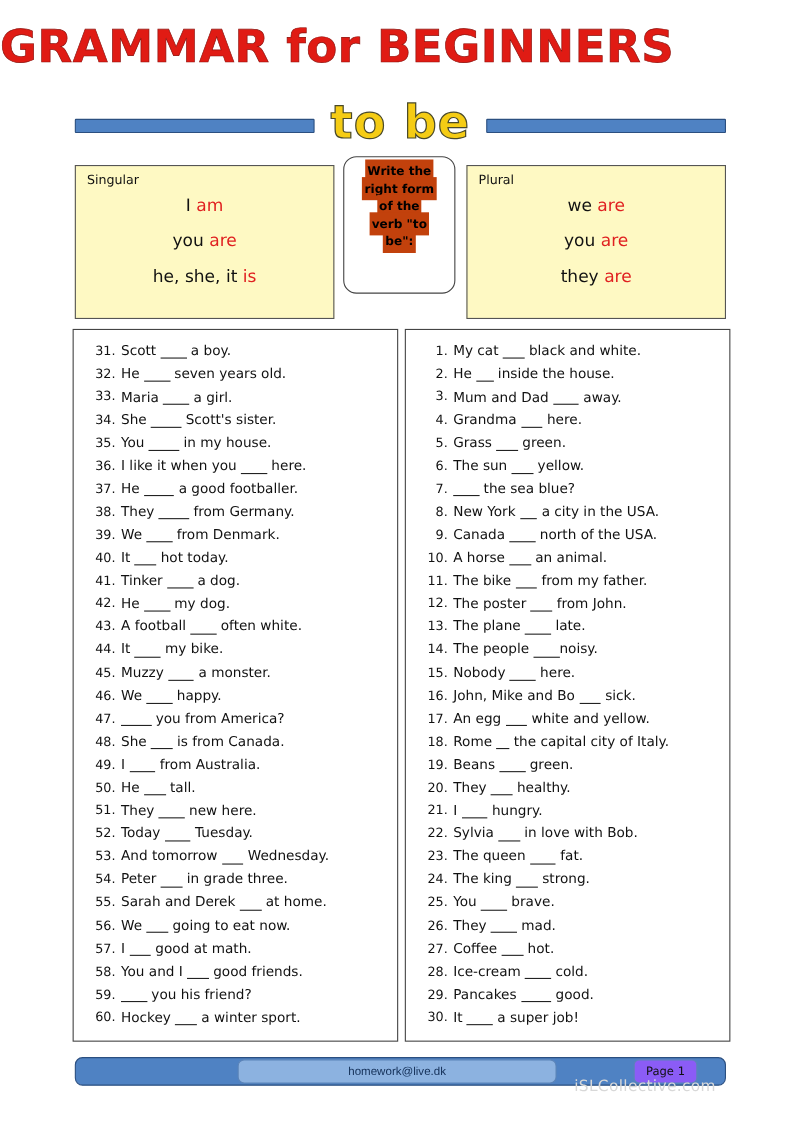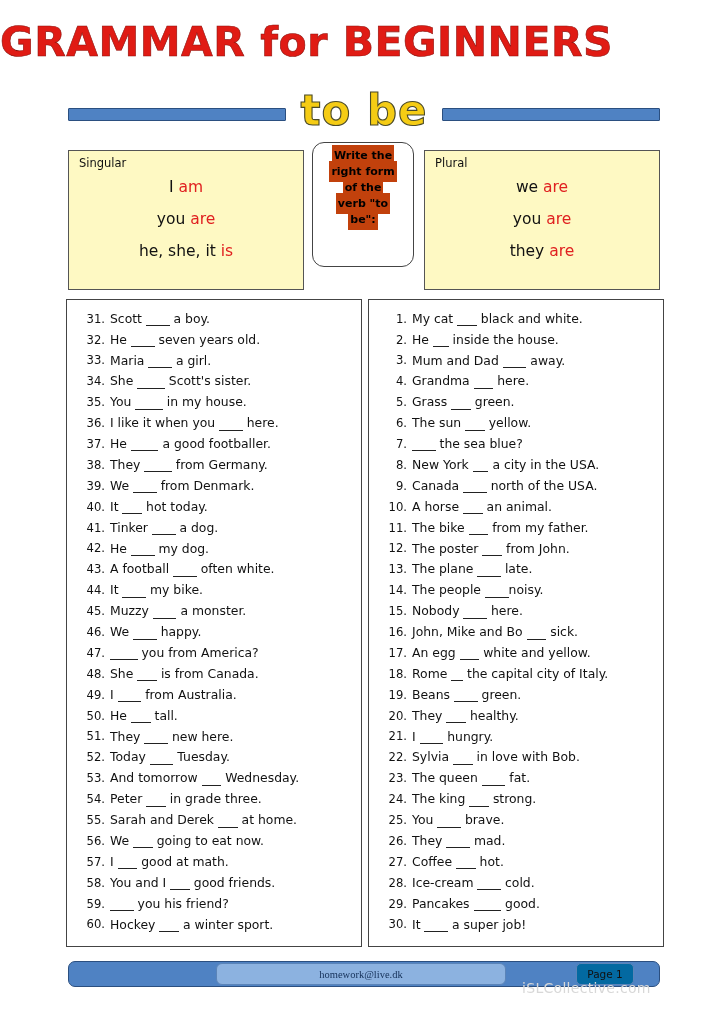--- a/index.html
+++ b/index.html
@@ -212,29 +212,29 @@
     border: 1px solid #5b84b8;
     border-radius: 6px;
     box-sizing: border-box;
     display: flex;
     align-items: center;
     justify-content: center;
   }
   #footer-email {
     font-size: 10.5px;
     color: #143058;
-    font-family: Liberation Serif, serif;
+    font-family: Liberation Sans, sans-serif;
   }
   #footer-page-panel {
     position: absolute;
     left: 508px;
     top: 2px;
     width: 58px;
     height: 22px;
-    background: #0369a1;
+    background: #8b5cf6;
     border: 1px solid #5b84b8;
     border-radius: 5px;
     box-sizing: border-box;
     display: flex;
     align-items: center;
     justify-content: center;
   }
   #footer-page {
     font-size: 10.5px;
     color: #111111;

